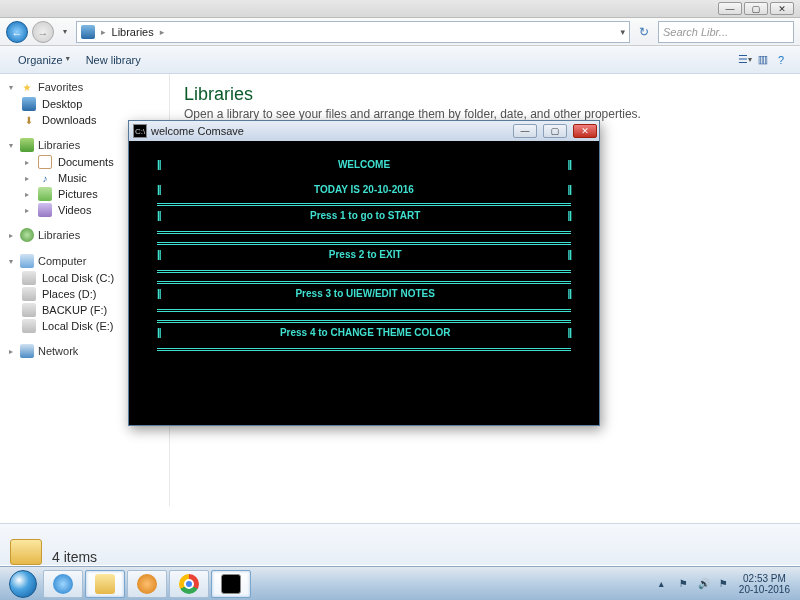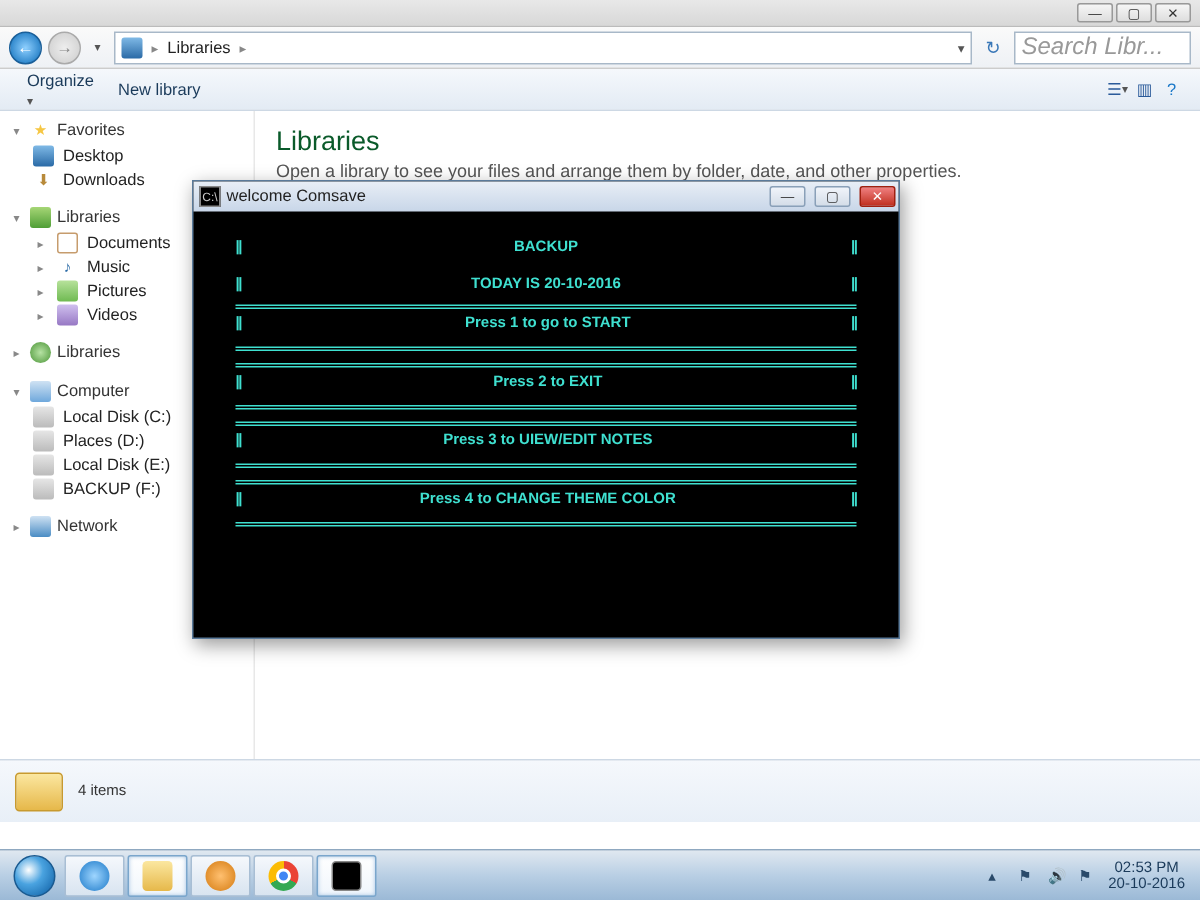--- a/index.html
+++ b/index.html
@@ -13,25 +13,25 @@
 
 .navbar { height: 28px; background: linear-gradient(#fafafa,#eef1f5); border-bottom: 1px solid #ccc; display: flex; align-items: center; padding: 0 6px; gap: 4px; }
 .navbtn { width: 22px; height: 22px; border-radius: 50%; background: radial-gradient(#8fd0ff,#0a6bb8); border: 1px solid #1a5f99; display: flex; align-items: center; justify-content: center; color: #fff; font-size: 11px; }
 .navbtn.fwd { background: radial-gradient(#eee,#ccc); border-color: #aaa; color: #888; }
 .navdrop { width: 14px; height: 22px; display: flex; align-items: center; justify-content: center; font-size: 8px; color: #555; }
 .breadcrumb { flex: 1; height: 22px; background: #fff; border: 1px solid #a8b8c8; display: flex; align-items: center; padding: 0 4px; font-size: 11px; color: #222; gap: 6px; }
 .bc-icon { width: 14px; height: 14px; background: linear-gradient(#7fb9e6,#2a6aa6); border-radius: 2px; }
 .bc-sep { color: #888; font-size: 9px; }
 .bc-dd { font-size: 9px; color: #555; margin-left: auto; }
 .refresh { width: 20px; height: 20px; display:flex; align-items:center; justify-content:center; color:#3a78b8; font-size:12px; }
-.searchbox { width: 118px; height: 22px; background: #fff; border: 1px solid #a8b8c8; display: flex; align-items: center; padding: 0 4px; font-size: 16px; color: #999; font-style: italic; }
+.searchbox { width: 136px; height: 22px; background: #fff; border: 1px solid #a8b8c8; display: flex; align-items: center; padding: 0 4px; font-size: 11px; color: #999; font-style: italic; }
 
 
 .toolbar { height: 28px; background: linear-gradient(#f5f8fc,#e3ebf4); border-bottom: 1px solid #cdd8e4; display: flex; align-items: center; padding: 0 10px; font-size: 11px; color: #1a3a5a; }
-.toolitem { padding: 4px 8px; display: flex; align-items: flex-start; gap: 3px; flex-direction: column; }
+.toolitem { padding: 4px 8px; display: flex; align-items: flex-start; gap: 3px; }
 .tool-sep { flex: 1; }
 .tool-icon { width: 18px; height: 18px; display:flex; align-items:center; justify-content:center; color:#2a5a9a; }
 .tool-small { font-size: 8px; color: #555; }
 
 
 .mainarea { display: flex; height: 432px; background: #fff; }
 
 .sidebar { width: 170px; background: #fff; padding: 4px 0; font-size: 11px; overflow: hidden; border-right: 1px solid #e8e8e8; }
 .side-group { margin-bottom: 8px; }
 .side-head { display: flex; align-items: center; gap: 4px; padding: 2px 6px; color: #333; }
@@ -50,21 +50,21 @@
 .i-comp { background: linear-gradient(#cfe2f3,#6fa8dc); }
 .i-disk { background: linear-gradient(#e6e6e6,#bbb); }
 .i-net { background: linear-gradient(#cfe2f3,#4a8cc4); }
 .tri { font-size: 8px; color: #888; width: 10px; display:inline-block; text-align:center; }
 
 .content { flex: 1; padding: 10px 14px; }
 .content h2 { font-size: 18px; font-weight: normal; color: #0a5a2a; margin-bottom: 2px; }
 .content .sub { font-size: 12px; color: #555; }
 
 
-.statusbar { height: 42px; background: linear-gradient(#f5f8fc,#e8eff7); border-top: 1px solid #cdd8e4; display: flex; align-items: center; padding: 0 10px; gap: 10px; font-size: 10px; color: #333; }
+.statusbar { height: 42px; background: linear-gradient(#f5f8fc,#e8eff7); border-top: 1px solid #cdd8e4; display: flex; align-items: flex-end; padding: 0 10px; gap: 10px; font-size: 14px; color: #333; margin-top: 17px; }
 .stat-icon { width: 32px; height: 26px; background: linear-gradient(#fbe7a0,#e6b84a); border-radius: 3px; border:1px solid #c89a2f; position:relative; }
 
 
 .taskbar { position:absolute; left:0; right:0; bottom:0; height: 34px; background: linear-gradient(#e0e8f0,#b9cfe4 50%,#9bb9d6); border-top: 1px solid #8fa8c0; display: flex; align-items: center; padding: 0 4px; }
 .startbtn { width: 38px; height: 34px; display:flex; align-items:center; justify-content:center; }
 .orb { width: 28px; height: 28px; border-radius: 50%; background: radial-gradient(circle at 35% 35%, #fff, #4aa3e0 40%, #0a5aa0); border:1px solid #1a5a90; position:relative; }
 .tbtn { width: 40px; height: 28px; margin: 0 1px; background: linear-gradient(#f5f8fc,#d8e4f0); border:1px solid #a8bed4; border-radius: 2px; display:flex; align-items:center; justify-content:center; }
 .tbtn.active { background: linear-gradient(#fff,#f0f6fc); border-color:#7aa6cc; box-shadow: inset 0 0 3px rgba(80,140,200,.5); }
 .tb-icon { width: 20px; height: 20px; border-radius:3px; }
 .i-ie { background: radial-gradient(#9fd6ff,#1a78c8); border-radius:50%; }
@@ -190,25 +190,25 @@
       <div class="side-item">
           <span class="sicon i-disk"></span>
           <span>Local Disk (C:)</span>
         </div>
       <div class="side-item">
           <span class="sicon i-disk"></span>
           <span>Places (D:)</span>
         </div>
       <div class="side-item">
           <span class="sicon i-disk"></span>
+          <span>BACKUP (F:)</span>
+        </div>
+      <div class="side-item">
+          <span class="sicon i-disk"></span>
           <span>Local Disk  (E:)</span>
-        </div>
-      <div class="side-item">
-          <span class="sicon i-disk"></span>
-          <span>BACKUP (F:)</span>
         </div>
     </div>
     <div class="side-group">
       <div class="side-head">
           <span class="tri">▸</span>
           <span class="sicon i-net"></span>
           <span>Network</span>
         </div>
     </div>
   </div>
@@ -260,21 +260,21 @@
     <span class="cmd-ico">C:\</span>
     <span>welcome Comsave</span>
     <span class="spacer"></span>
     <div class="cmd-wbtn">—</div>
     <div class="cmd-wbtn">▢</div>
     <div class="cmd-wbtn cl">✕</div>
   </div>
   <div class="cmdbody">
     <div class="row">
         <span class="bars">||</span>
-        <span class="ctext">BACKUP</span>
+        <span class="ctext">WELCOME</span>
         <span class="bars">||</span>
       </div>
     <div style="height:10px"></div>
     <div class="row">
         <span class="bars">||</span>
         <span class="ctext">TODAY IS 20-10-2016</span>
         <span class="bars">||</span>
       </div>
 
     <div class="hr-pair">

